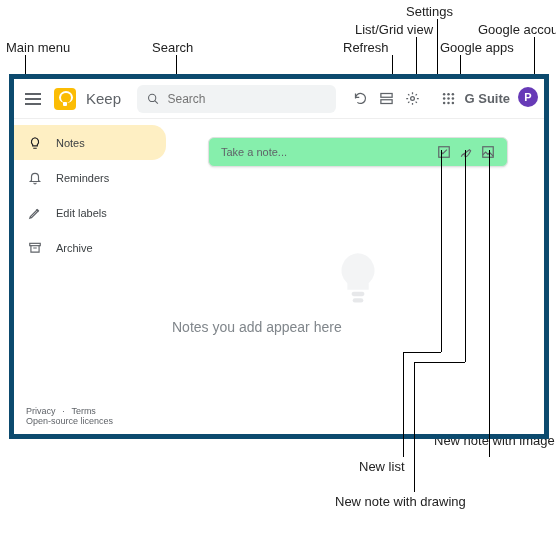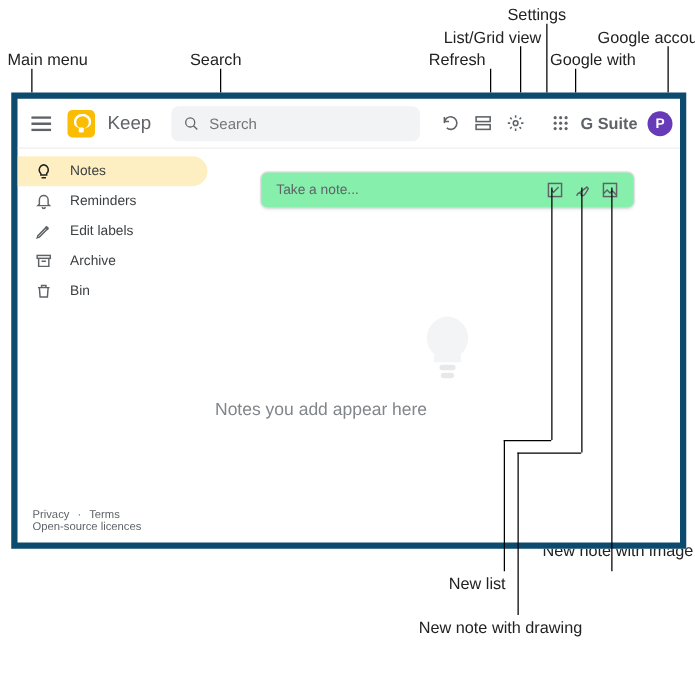--- a/index.html
+++ b/index.html
@@ -93,21 +93,20 @@
     border: none;
     background: transparent;
     outline: none;
     font-size: 12px;
     margin-left: 8px;
     width: 100%;
     color: #5f6368;
   }
   .top-icons {
     display: flex;
-    align-items: center;
     gap: 2px;
     margin-left: 6px;
   }
   .icon-btn {
     width: 24px; height: 24px;
     display: flex; align-items: center; justify-content: center;
     cursor: pointer;
   }
   .gap-sm { width: 8px; }
   .gsuite {
@@ -135,21 +134,21 @@
   }
   .sidebar {
     width: 158px;
     padding-top: 6px;
     display: flex;
     flex-direction: column;
   }
   .nav-item {
     display: flex;
     align-items: center;
-    height: 24px;
+    height: 35px;
     padding-left: 14px;
     gap: 14px;
     font-size: 11px;
     color: #3c4043;
     border-radius: 0 14px 14px 0;
     cursor: pointer;
     margin-right: 6px;
   }
   .nav-item.active {
     background: #feefc3;
@@ -215,21 +214,21 @@
   svg { display: block; }
 </style>
 </head>
 <body>
 
 <div class="callout" style="left:6px; top:40px;">Main menu</div>
 <div class="callout" style="left:152px; top:40px;">Search</div>
 <div class="callout" style="left:343px; top:40px;">Refresh</div>
 <div class="callout" style="left:335px; top:22px;margin-left:20px;">List/Grid view</div>
 <div class="callout" style="left:406px; top:4px;">Settings</div>
-<div class="callout" style="left:440px; top:40px;">Google with</div>
+<div class="callout" style="left:440px; top:40px;">Google apps</div>
 <div class="callout" style="left:478px; top:22px;">Google account</div>
 
 <div class="callout" style="left:359px; top:459px;">New list</div>
 <div class="callout" style="left:335px; top:494px;">New note with drawing</div>
 <div class="callout" style="left:434px; top:433px;">New note with image</div>
 
 <div class="line vline" style="left:25px; top:55px; height:30px;"></div>
 <div class="line vline" style="left:176px; top:55px; height:30px;"></div>
 <div class="line vline" style="left:392px; top:55px; height:30px;"></div>
 <div class="line vline" style="left:416px; top:37px; height:48px;"></div>
@@ -323,28 +322,20 @@
       </div>
       <div class="nav-item">
         <span class="nav-icon">
           <svg width="14" height="14" viewBox="0 0 24 24">
               <rect x="3" y="4" width="18" height="4" fill="none" stroke="#5f6368" stroke-width="2"></rect>
               <path d="M5 8v11h14V8M9 12h6" fill="none" stroke="#5f6368" stroke-width="2"></path>
             </svg>
         </span>
         <span>Archive</span>
       </div>
-      <div class="nav-item">
-        <span class="nav-icon">
-          <svg width="14" height="14" viewBox="0 0 24 24">
-              <path d="M4 7h16M9 7V4h6v3M6 7l1 13h10l1-13" fill="none" stroke="#5f6368" stroke-width="2"></path>
-            </svg>
-        </span>
-        <span>Bin</span>
-      </div>
 
       <div class="footer">
         <span>Privacy</span>
         <span class="dot">·</span>
         <span>Terms</span><br>
         <span>Open-source licences</span>
       </div>
     </div>
 
     <div class="main">

